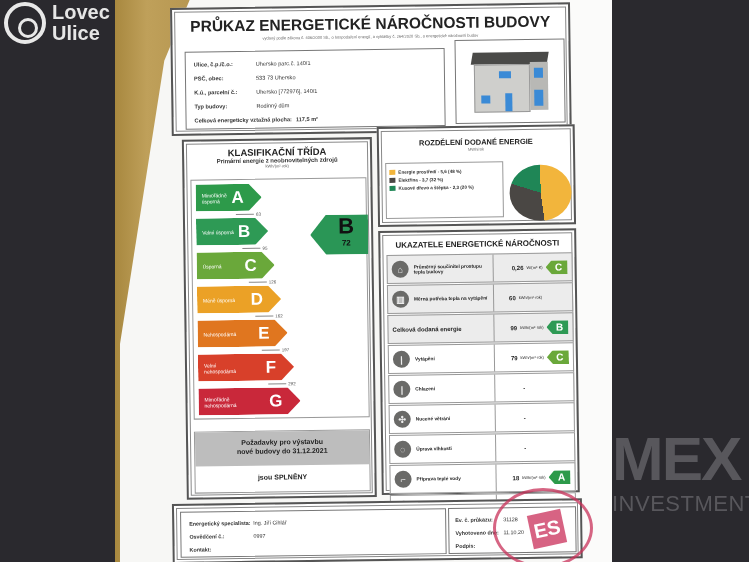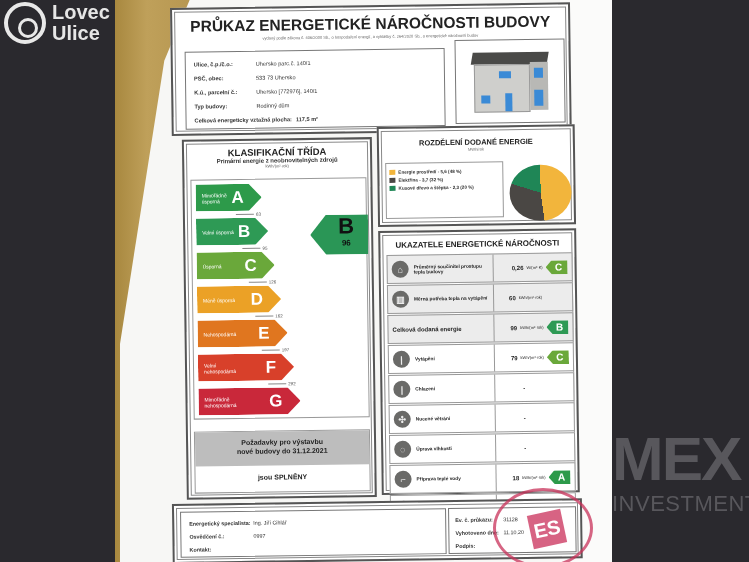--- a/index.html
+++ b/index.html
@@ -168,21 +168,21 @@
             <span class="bar-label">Velmi nehospodárná</span>
             <span class="bar-letter">F</span>
           </div>
         <div class="tick" style="top:202px;left:74px">292</div>
         <div class="bar" style="top:208px;width:102px;background:#c9283a">
             <span class="bar-label">Mimořádně nehospodárná</span>
             <span class="bar-letter">G</span>
           </div>
         <div class="cur">
           <div class="cur-letter">B</div>
-          <div class="cur-val">96</div>
+          <div class="cur-val">72</div>
         </div>
       </div>
       <div class="req">
         <div class="req-top">
           <div>Požadavky pro výstavbu</div>
           <div>nové budovy do 31.12.2021</div>
         </div>
         <div class="req-bot">jsou SPLNĚNY</div>
       </div>
     </div>

